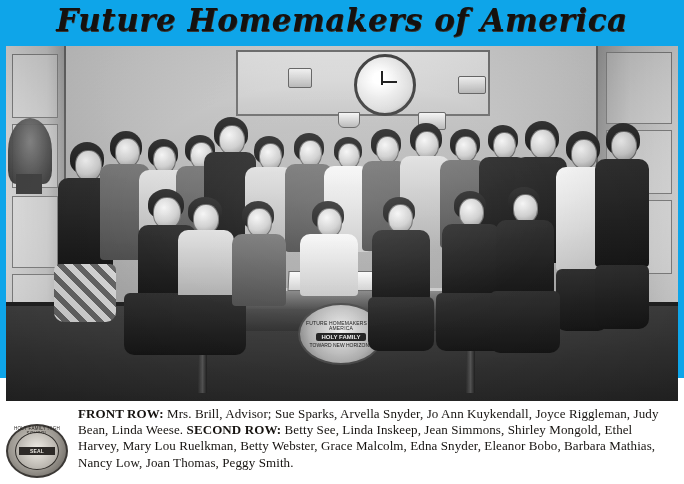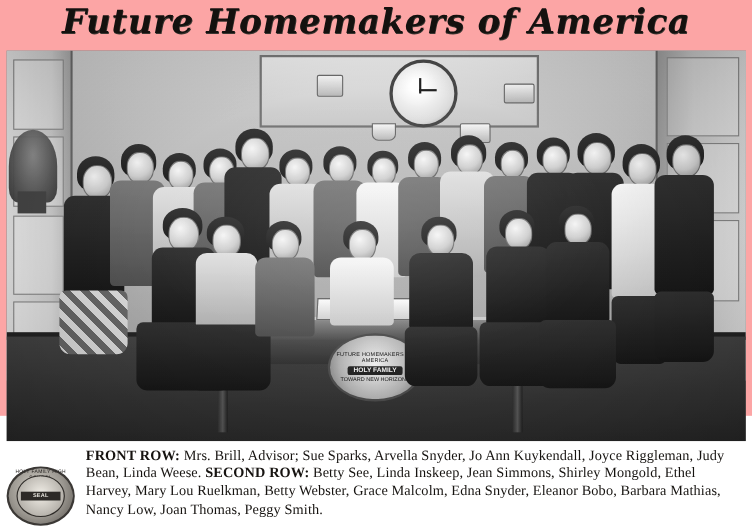--- a/index.html
+++ b/index.html
@@ -10,21 +10,21 @@
   body {
     width: 684px;
     height: 484px;
     overflow: hidden;
     font-family: "Liberation Serif", serif;
   }
   .page {
     position: relative;
     width: 684px;
     height: 378px;
-    background: #fca5a5;
+    background: #0ea5e9;
   }
 
   
   .title {
     position: absolute;
     top: 2px;
     left: 0;
     width: 684px;
     text-align: center;
     font-family: "DejaVu Serif", serif;

